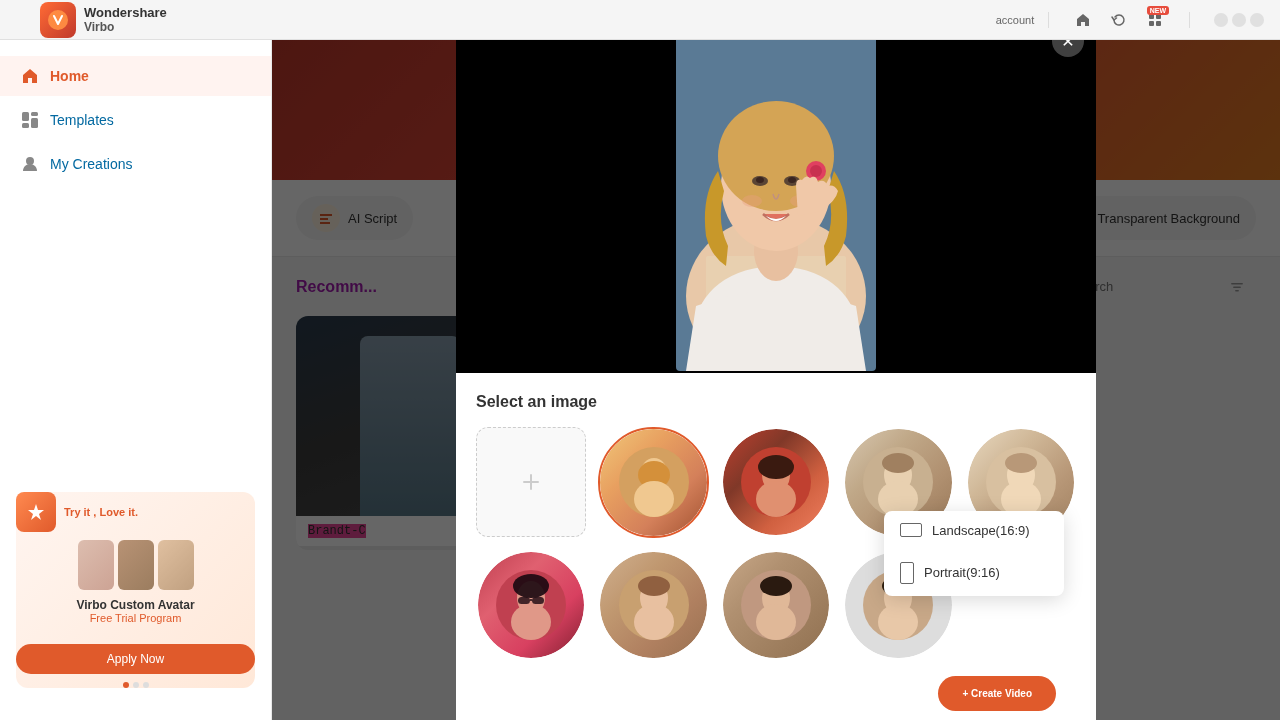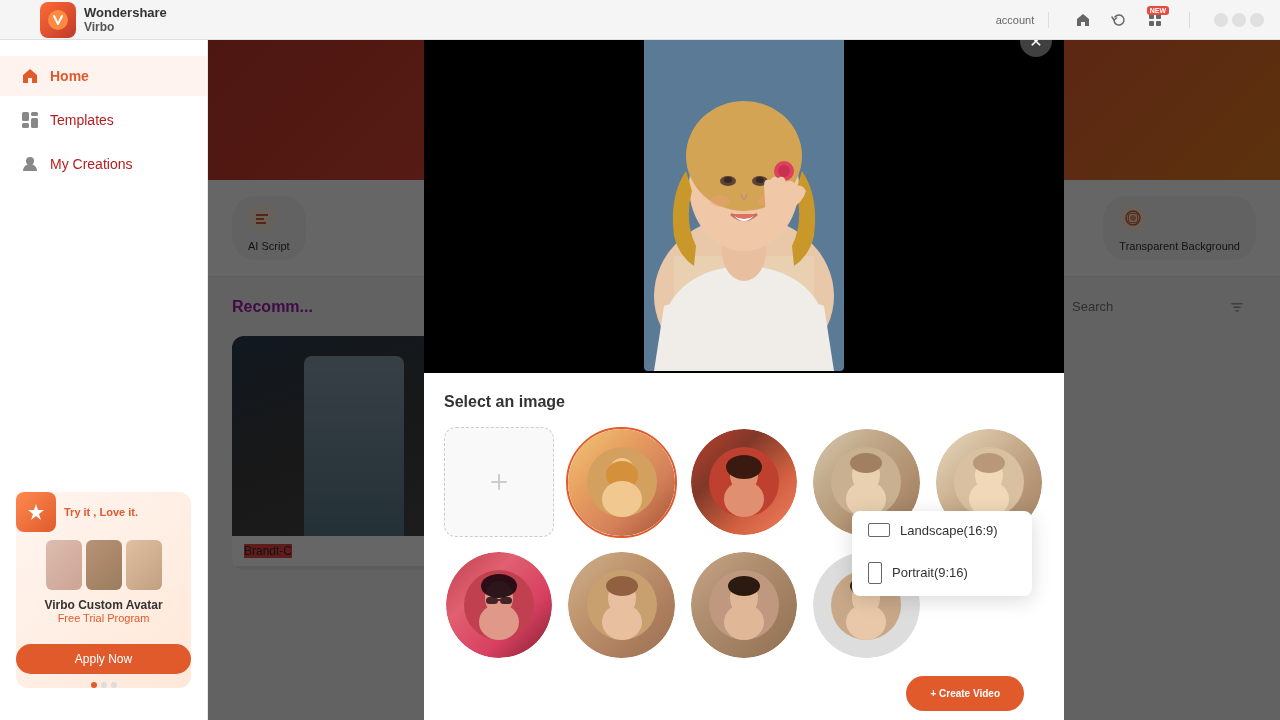--- a/index.html
+++ b/index.html
@@ -17,51 +17,51 @@
     .new-badge { position: absolute; top: -4px; right: -4px; background: #e74c3c; color: white; font-size: 7px; padding: 1px 3px; border-radius: 3px; font-weight: bold; }
     .win-btn { width: 14px; height: 14px; border-radius: 50%; cursor: pointer; display: flex; align-items: center; justify-content: center; color: transparent; font-size: 8px; }
     .win-minimize { background: #e0e0e0; }
     .win-maximize { background: #e0e0e0; }
     .win-close { background: #e0e0e0; }
 
     
     .main-layout { display: flex; flex: 1; overflow: hidden; }
 
     
-    .sidebar { width: 208px; background: white; display: flex; flex-direction: column; padding: 16px 0; border-right: 1px solid #e8e8e8; flex-shrink: 0; }
+    .sidebar { width: 272px; background: white; display: flex; flex-direction: column; padding: 16px 0; border-right: 1px solid #e8e8e8; flex-shrink: 0; }
     .sidebar-nav { display: flex; flex-direction: column; gap: 4px; }
-    .sidebar-item { display: flex; align-items: center; gap: 10px; padding: 10px 20px; cursor: pointer; border-radius: 0; color: #b91c1c; font-size: 14px; }
+    .sidebar-item { display: flex; align-items: center; gap: 10px; padding: 10px 20px; cursor: pointer; border-radius: 0; color: #0369a1; font-size: 14px; }
     .sidebar-item.active { color: #e05a2b; background: #fff3f0; }
     .sidebar-item-icon { width: 20px; height: 20px; display: flex; align-items: center; justify-content: center; }
     .promo-btn { background: #e05a2b; color: white; border: none; border-radius: 20px; padding: 8px 20px; font-size: 12px; cursor: pointer; margin-top: 8px; width: 100%; }
     .promo-dots { display: flex; justify-content: center; gap: 4px; margin-top: 8px; }
     .promo-dot { width: 6px; height: 6px; border-radius: 50%; background: #ddd; }
     .promo-dot.active { background: #e05a2b; }
 
     
     .content-area { flex: 1; display: flex; flex-direction: column; overflow: hidden; position: relative; }
 
     
     .banner { height: 140px; background: linear-gradient(135deg, #c0392b, #e74c3c, #e67e22); display: flex; align-items: center; padding: 0 40px; flex-shrink: 0; }
 
     
     .feature-bar { display: flex; align-items: center; gap: 16px; padding: 16px 24px; background: white; border-bottom: 1px solid #e8e8e8; flex-shrink: 0; overflow-x: auto; }
-    .feature-item { display: flex; gap: 8px; padding: 8px 16px; border-radius: 24px; background: #f5f5f5; cursor: pointer; white-space: nowrap; font-size: 11px; color: #333; flex-direction: column; }
+    .feature-item { display: flex; align-items: center; gap: 8px; padding: 8px 16px; border-radius: 24px; background: #f5f5f5; cursor: pointer; white-space: nowrap; font-size: 13px; color: #333; }
     .feature-icon { width: 28px; height: 28px; border-radius: 50%; display: flex; align-items: center; justify-content: center; font-size: 16px; }
 
     
     .recommended-section { padding: 16px 24px; flex: 1; overflow-y: auto; }
     .section-header { display: flex; align-items: center; justify-content: space-between; margin-bottom: 16px; }
     .section-title { font-size: 16px; font-weight: 600; color: #a21caf; }
     .search-box { display: flex; align-items: center; gap: 8px; padding: 6px 12px; background: #f5f5f5; border-radius: 20px; }
     .search-input { border: none; background: transparent; font-size: 13px; outline: none; width: 150px; }
     .template-grid { display: grid; grid-template-columns: repeat(auto-fill, minmax(200px, 1fr)); gap: 16px; }
     .template-card { border-radius: 12px; overflow: hidden; cursor: pointer; background: #e8e8e8; }
     .template-img { width: 100%; height: 200px; object-fit: cover; background: linear-gradient(135deg, #c0c0c0, #a0a0a0); display: flex; align-items: flex-end; }
-    .template-name { padding: 8px 12px; font-size: 12px; color: #333; background: #ef4444; }
+    .template-name { padding: 8px 12px; font-size: 12px; color: #333; background: #ec4899; font-family: Liberation Mono, monospace; }
 
     
     .modal-backdrop { position: absolute; inset: 0; background: rgba(0,0,0,0.6); display: flex; align-items: center; justify-content: center; z-index: 100; }
 
     
     .modal { width: 640px; background: #1a1a1a; border-radius: 12px; overflow: hidden; position: relative; }
     .modal-preview { width: 100%; height: 360px; background: #000; display: flex; align-items: center; justify-content: center; position: relative; overflow: hidden; }
     .modal-close { position: absolute; top: 12px; right: 12px; width: 32px; height: 32px; background: rgba(80,80,80,0.8); border: none; border-radius: 50%; color: white; font-size: 16px; cursor: pointer; display: flex; align-items: center; justify-content: center; }
 
     

